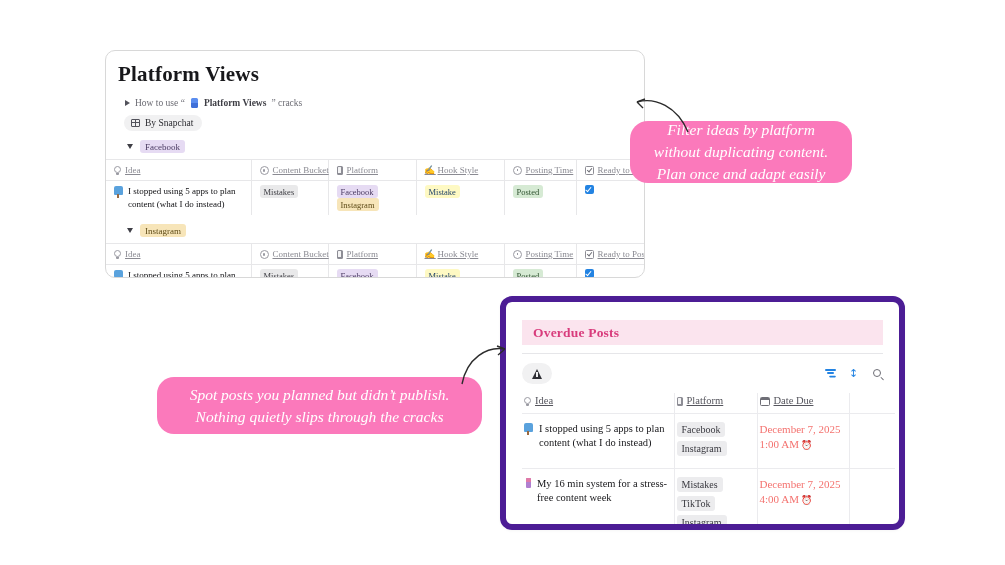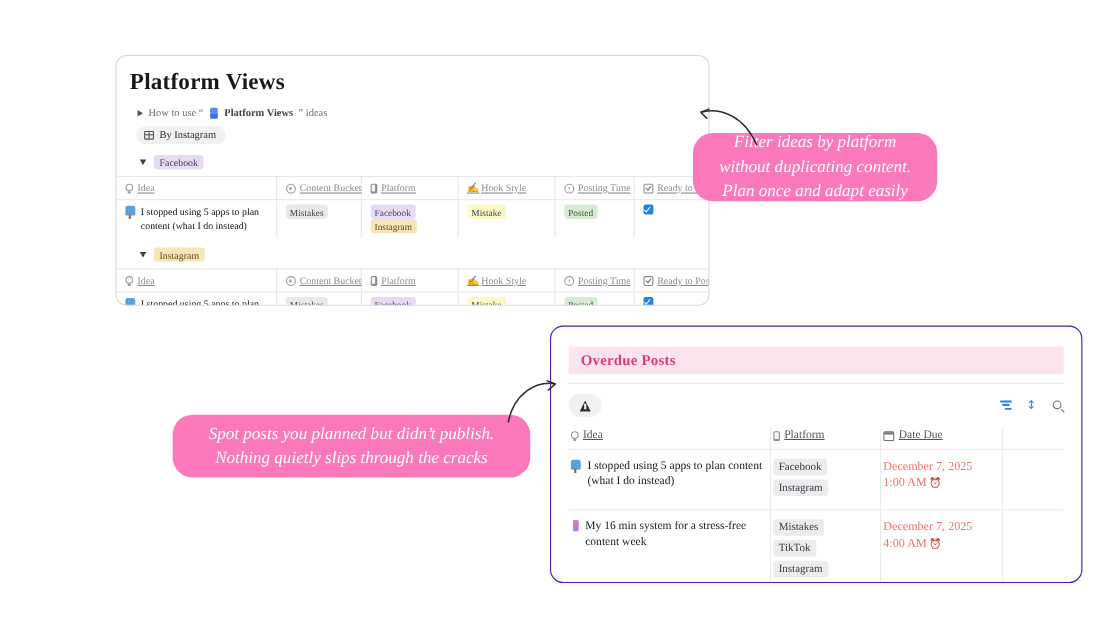--- a/index.html
+++ b/index.html
@@ -215,24 +215,24 @@
   }
   .row-emoji-lipstick::before{
     content:""; position:absolute; left:0; top:0; width:5px; height:4px; background:#e07aa8; border-radius:1px 1px 0 0;
   }
 
   
   #overdue-card {
     position: absolute;
     left: 500px;
     top: 296px;
-    width: 484px;
+    width: 405px;
     height: 234px;
     background: #ffffff;
-    border: 1px solid #4c1d95;
+    border: 6px solid #4c1d95;
     border-radius: 12px;
     box-sizing: border-box;
     box-shadow: 0 1px 3px rgba(0,0,0,.04);
     overflow: hidden;
   }
   #overdue-banner {
     margin: 18px 16px 0 16px;
     background: #fbe4ee;
     height: 25px;
     display: flex;
@@ -349,45 +349,46 @@
   }
   #callout-filter {
     left: 630px; top: 121px;
     width: 222px; height: 62px;
     font-size: 15.5px;
   }
   #callout-overdue {
     left: 157px; top: 377px;
     width: 325px; height: 57px;
     font-size: 15.5px;
+    border-radius: 17px;
   }
 
   
   .arrow-svg { position: absolute; pointer-events: none; }
   #arrow-top { left: 625px; top: 90px; }
   #arrow-bottom { left: 455px; top: 340px; }
 </style>
 </head>
 <body>
 
 <div id="platform-card">
 
   <div id="platform-title">Platform Views</div>
 
   <div class="howto-row">
     <span class="tri-right"></span>
     <span class="howto-dim">How to use “</span>
     <span class="doc-chip"></span>
     <span class="howto-strong">Platform Views</span>
-    <span class="howto-dim">” ideas</span>
+    <span class="howto-dim">” cracks</span>
   </div>
 
   <div id="by-platform-btn">
     <span class="grid-icon"></span>
-    <span>By Instagram</span>
+    <span>By Snapchat</span>
   </div>
 
   
   <div class="group-row">
     <span class="tri-down"></span>
     <span class="group-tag tag-facebook">Facebook</span>
   </div>
 
   <table class="ptable">
     <colgroup>

